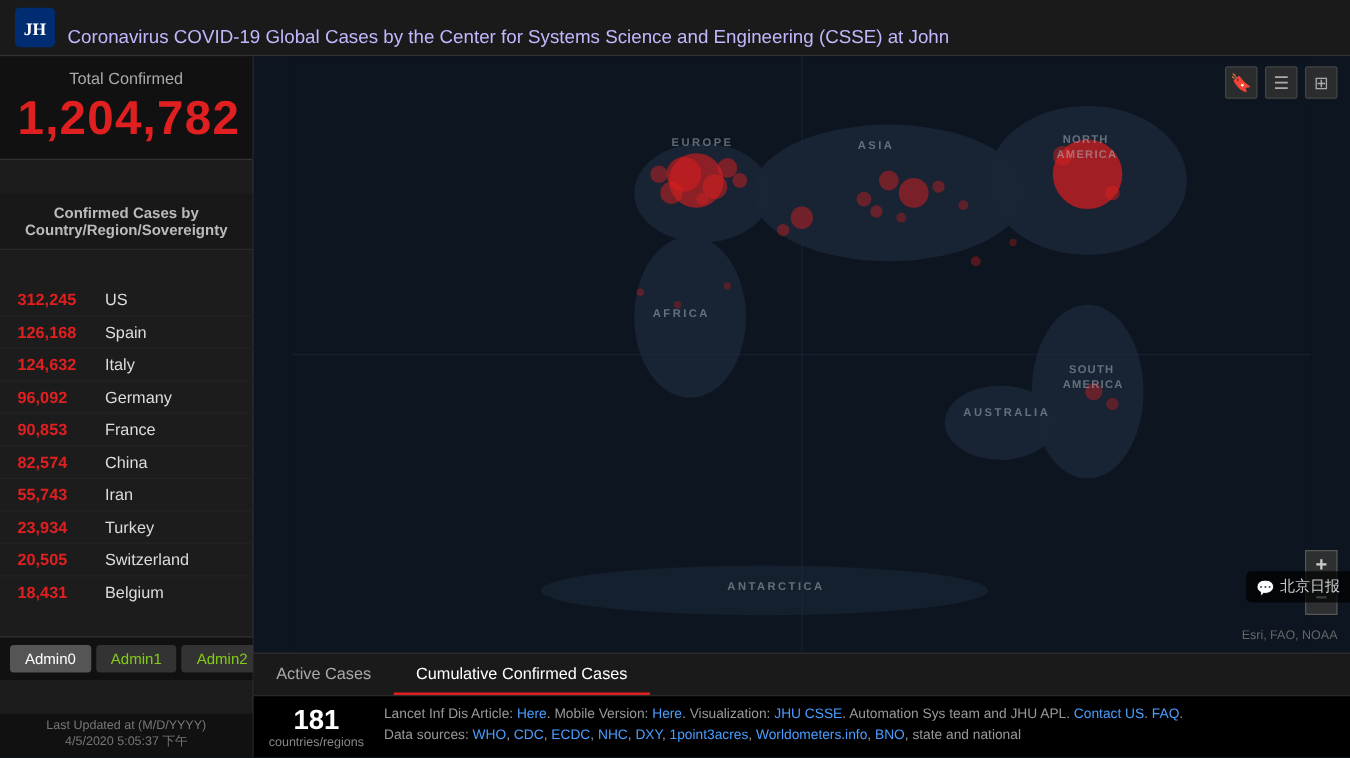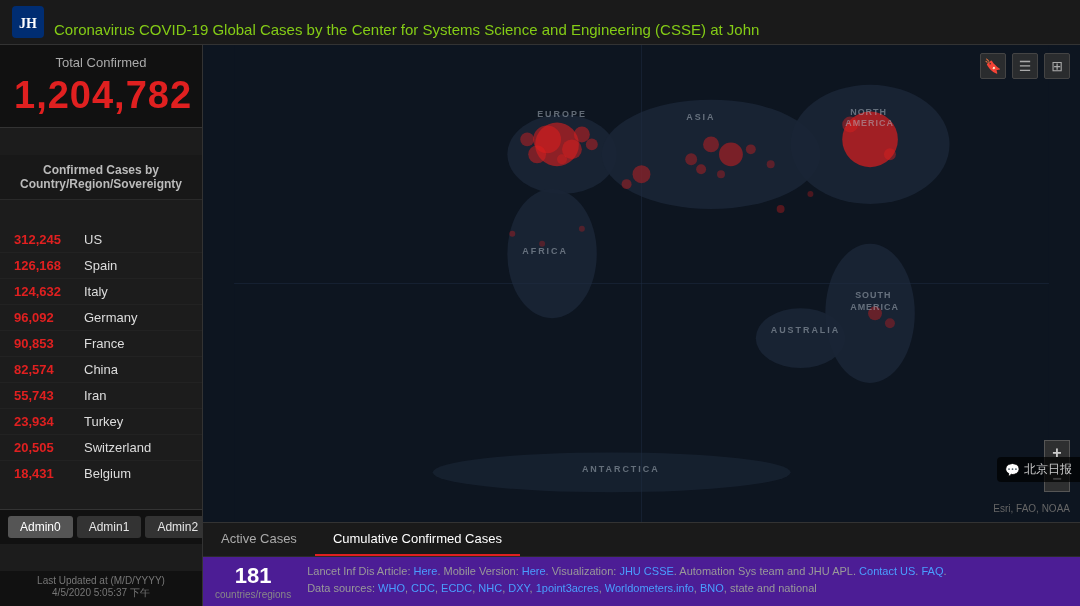--- a/index.html
+++ b/index.html
@@ -23,21 +23,21 @@
       gap: 10px;
       border-bottom: 1px solid #333;
       flex-shrink: 0;
     }
     .header-logo {
       width: 32px;
       height: 32px;
       flex-shrink: 0;
     }
     .header-title {
-      color: #84cc16;
+      color: #c4b5fd;
       font-size: 15px;
       font-weight: normal;
       white-space: nowrap;
       overflow: hidden;
       text-overflow: ellipsis;
     }
 
     
     .main-layout {
       display: flex;
@@ -114,21 +114,21 @@
     .admin-tabs-row {
       display: flex;
       align-items: center;
       gap: 4px;
       padding: 6px 8px;
       background: #111;
       border-top: 1px solid #333;
     }
     .admin-tab {
       background: #333;
-      color: #e5e5e5;
+      color: #84cc16;
       border: none;
       padding: 4px 12px;
       font-size: 12px;
       cursor: pointer;
       border-radius: 3px;
     }
     .admin-tab.active {
       background: #555;
       color: #fff;
     }
@@ -234,21 +234,21 @@
       border-bottom: 2px solid transparent;
     }
     .bottom-tab.active {
       color: #fff;
       border-bottom: 2px solid #e02020;
     }
 
     
     .bottom-info {
       display: flex;
-      background: #4c1d95;
+      background: #000000;
       border-top: 1px solid #2a2a2a;
       flex-shrink: 0;
       padding: 6px 12px;
       gap: 16px;
       align-items: flex-start;
     }
     .countries-count {
       flex-shrink: 0;
       text-align: center;
       min-width: 50px;

